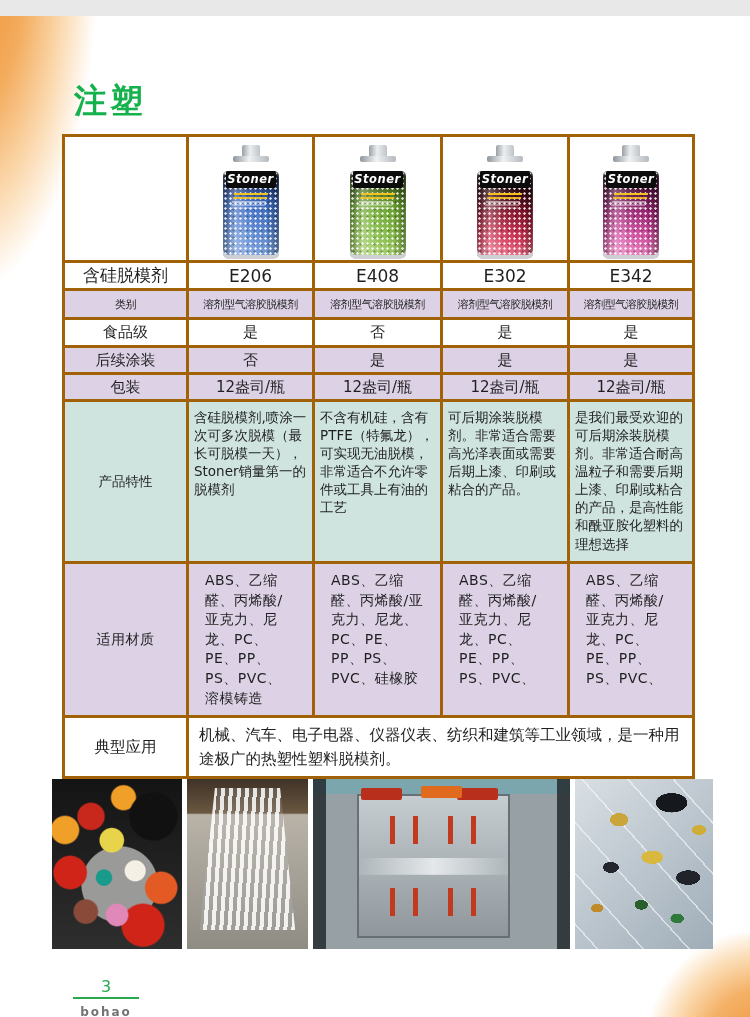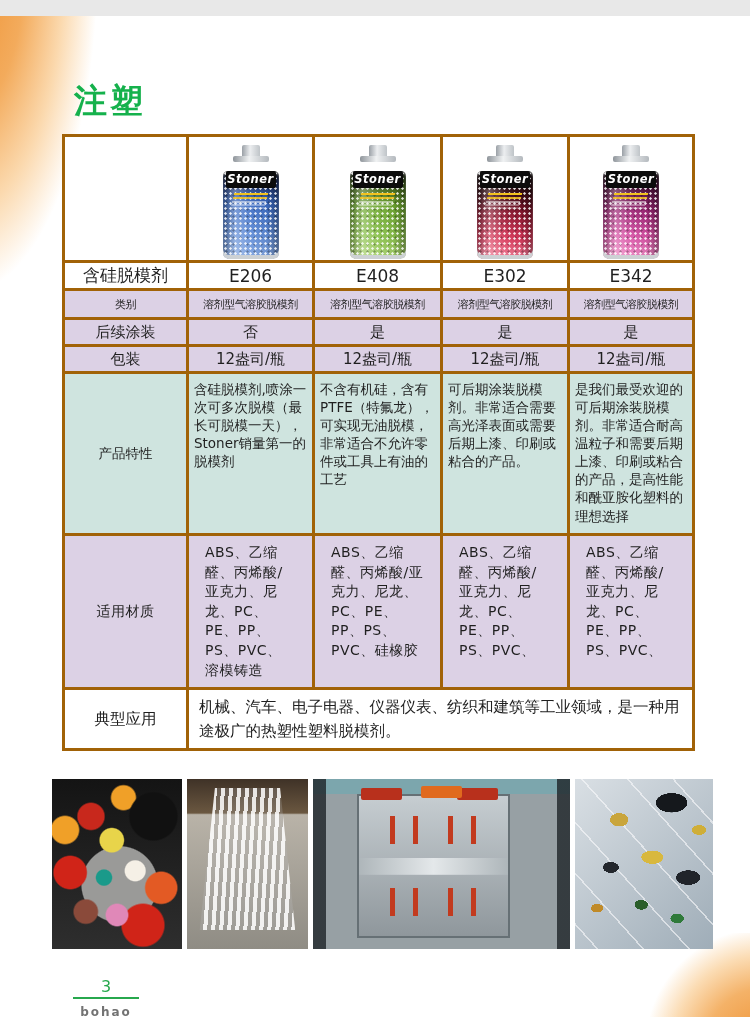--- a/index.html
+++ b/index.html
@@ -212,20 +212,27 @@
       </tr>
 
       <tr class="row-category bg-lav">
         <td class="label-cell">类别</td>
         <td>溶剂型气溶胶脱模剂</td>
         <td>溶剂型气溶胶脱模剂</td>
         <td>溶剂型气溶胶脱模剂</td>
         <td>溶剂型气溶胶脱模剂</td>
       </tr>
 
+      <tr class="row-food">
+        <td class="label-cell">食品级</td>
+        <td>是</td>
+        <td>否</td>
+        <td>是</td>
+        <td>是</td>
+      </tr>
 
       <tr class="row-paint bg-lav">
         <td class="label-cell">后续涂装</td>
         <td>否</td>
         <td>是</td>
         <td>是</td>
         <td>是</td>
       </tr>
 
 

